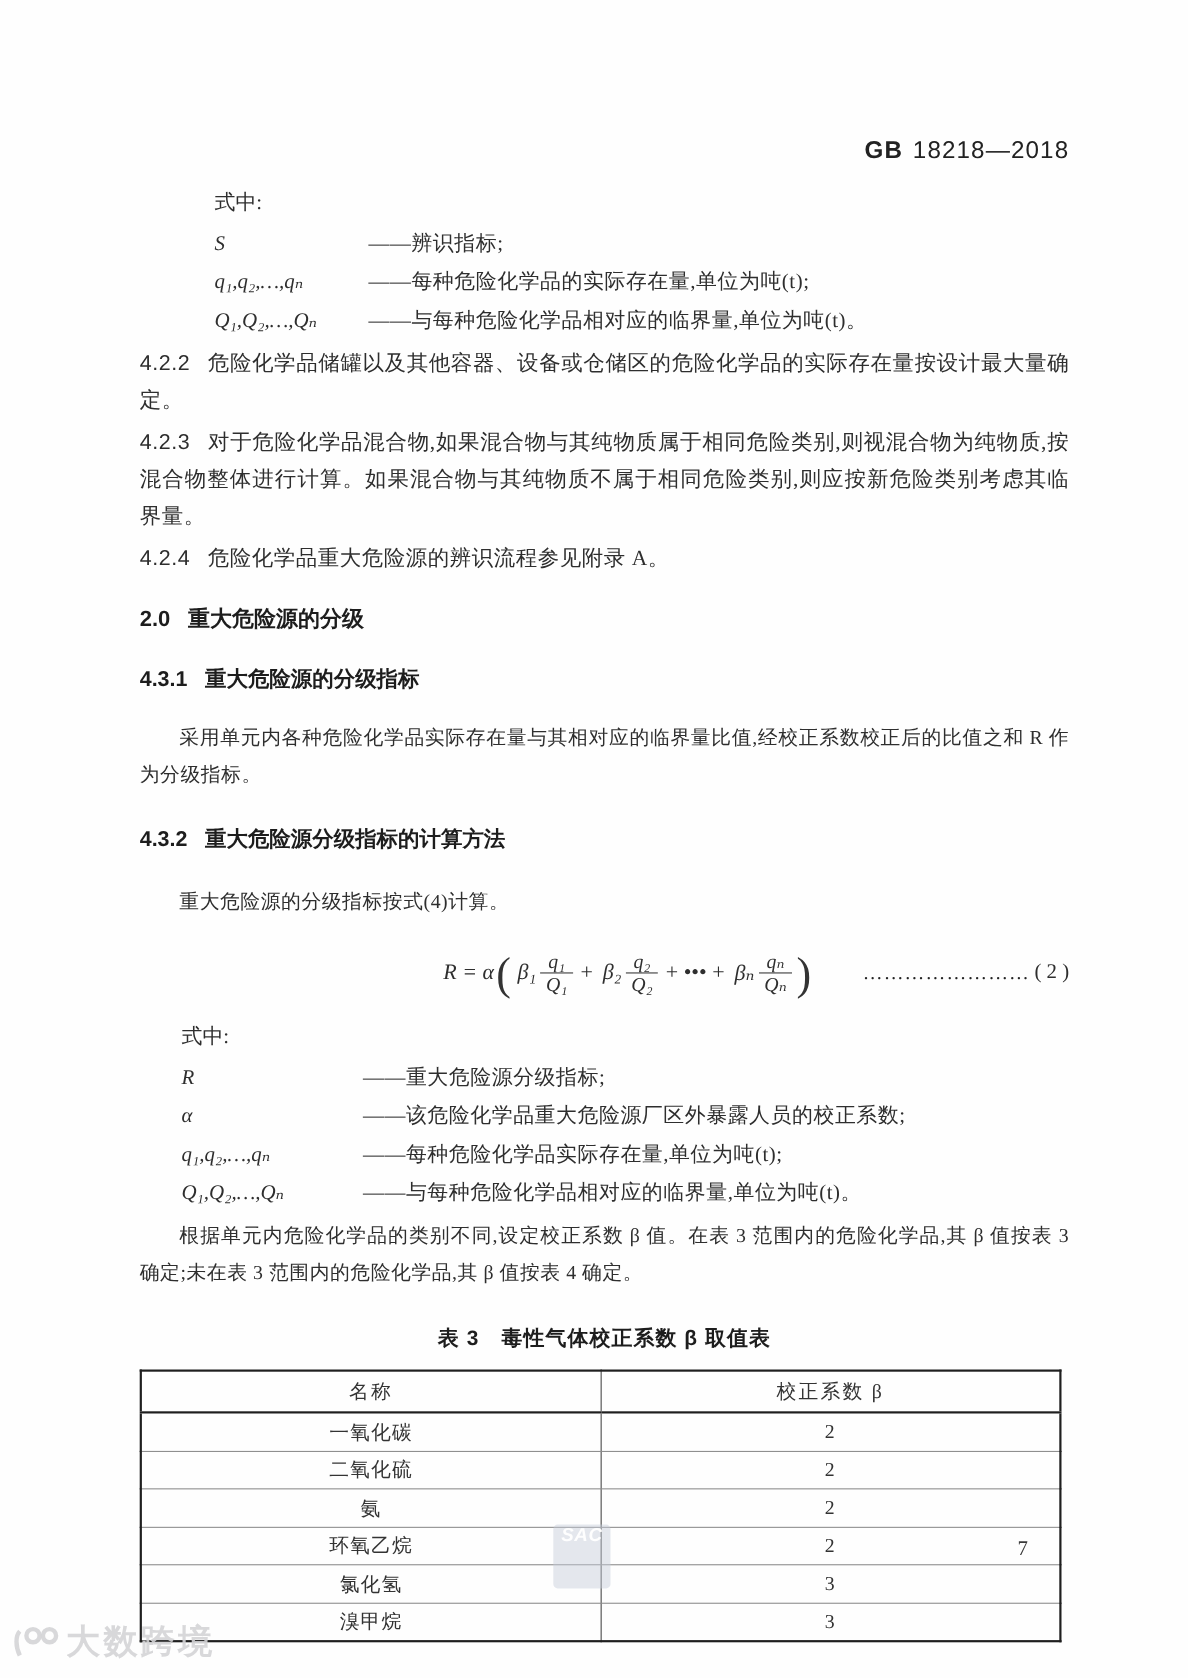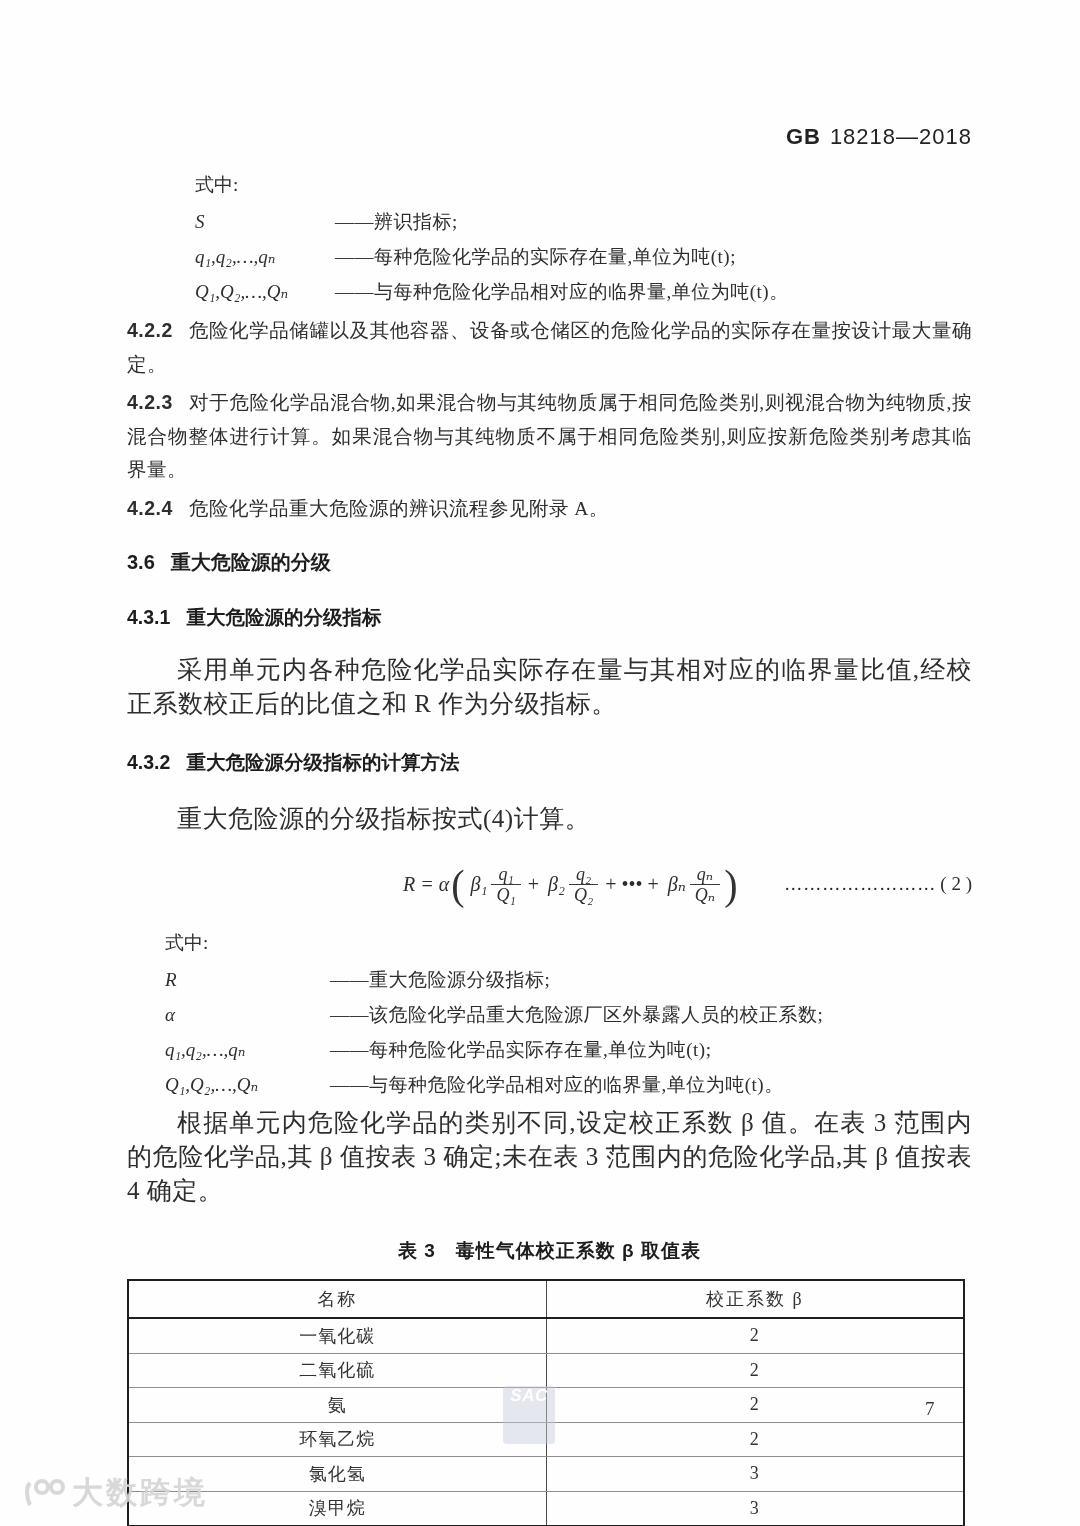--- a/index.html
+++ b/index.html
@@ -22,31 +22,31 @@
   .symbol-list.b1{margin-left:68px;}
   .symbol-list.b2{margin-left:38px;}
   .symbol-row{display:flex;align-items:baseline;line-height:35px;}
   .b1 .symbol-term{width:140px;}
   .b2 .symbol-term{width:165px;}
   .symbol-term{font-style:italic;flex-shrink:0;}
   .symbol-desc{letter-spacing:.5px;}
 
   
   .clause{font-size:19.5px;line-height:33.5px;text-align:justify;margin-top:5px;letter-spacing:.5px;}
-  .clause .cnum{font-family:"Liberation Sans","DejaVu Sans",sans-serif;font-weight:bold;
+  .clause .cnum{font-family:"Liberation Sans","DejaVu Sans",sans-serif;font-weight:normal;
     font-style:normal;margin-right:16px;}
 
   
   .h-sec{font-family:"Liberation Sans","DejaVu Sans",sans-serif;font-weight:bold;color:#1d1d1d;}
   .h43{font-size:20px;margin-top:24px;}
   .h431,.h432{font-size:19.5px;margin-top:28px;}
   .h-sec .hnum{margin-right:16px;}
 
   
-  .para{font-size:25px;line-height:34px;text-indent:2em;text-align:justify;letter-spacing:.5px;}
+  .para{font-size:18px;line-height:34px;text-indent:2em;text-align:justify;letter-spacing:.5px;}
   .p1{margin-top:22px;}
   .p2{margin-top:26px;}
   .p3{margin-top:4px;}
 
   
   .formula-row{display:flex;align-items:center;margin:16px 0 12px 0;height:64px;font-size:20px;}
   .f-math{display:flex;align-items:center;margin-left:276px;font-style:italic;}
   .f-math .pad{margin:0 5px;font-style:normal;}
   .paren{font-size:40px;font-weight:300;font-style:normal;transform:scaleY(1.05);margin:0 2px;color:#333;}
   .frac{display:inline-flex;flex-direction:column;align-items:center;margin:0 2px;font-size:18px;line-height:20px;}
@@ -67,21 +67,21 @@
   .t3 tr:last-child td{border-bottom:none;}
   .t3 th:first-child,.t3 td:first-child{border-right:1px solid #4a4a4a;width:50%;}
   .t3 td{letter-spacing:1px;}
 
   
   .page-num{position:absolute;left:925px;top:1398px;font-size:19px;color:#3a3a3a;}
   .sac-mark{position:absolute;left:503px;top:1386px;width:52px;height:58px;
     background:rgba(198,204,218,.45);border-radius:4px;display:flex;justify-content:center;}
   .sac-mark span{font-family:"Liberation Sans","DejaVu Sans",sans-serif;font-weight:bold;font-style:italic;
     font-size:17px;color:rgba(255,255,255,.95);letter-spacing:.5px;}
-  .brand-mark{position:absolute;left:22px;top:1472px;display:flex;align-items:center;
+  .brand-mark{position:absolute;left:10px;top:1472px;display:flex;align-items:center;
     color:rgba(212,212,214,.9);}
   .brand-mark svg{margin-right:6px;}
   .brand-text{font-family:"Liberation Sans","DejaVu Sans",sans-serif;font-weight:bold;
     font-size:31px;letter-spacing:3px;}
 </style>
 </head>
 <body>
 
 <div class="page">
   <div class="content">
@@ -110,21 +110,21 @@
       <span class="cnum">4.2.2</span><span>危险化学品储罐以及其他容器、设备或仓储区的危险化学品的实际存在量按设计最大量确定。</span>
     </div>
     <div class="clause">
       <span class="cnum">4.2.3</span><span>对于危险化学品混合物,如果混合物与其纯物质属于相同危险类别,则视混合物为纯物质,按混合物整体进行计算。如果混合物与其纯物质不属于相同危险类别,则应按新危险类别考虑其临界量。</span>
     </div>
     <div class="clause">
       <span class="cnum">4.2.4</span><span>危险化学品重大危险源的辨识流程参见附录 A。</span>
     </div>
 
     <div class="h-sec h43">
-      <span class="hnum">3.6</span><span>重大危险源的分级</span>
+      <span class="hnum">2.0</span><span>重大危险源的分级</span>
     </div>
 
     <div class="h-sec h431">
       <span class="hnum">4.3.1</span><span>重大危险源的分级指标</span>
     </div>
 
     <div class="para p1">采用单元内各种危险化学品实际存在量与其相对应的临界量比值,经校正系数校正后的比值之和 R 作为分级指标。</div>
 
     <div class="h-sec h432">
       <span class="hnum">4.3.2</span><span>重大危险源分级指标的计算方法</span>

